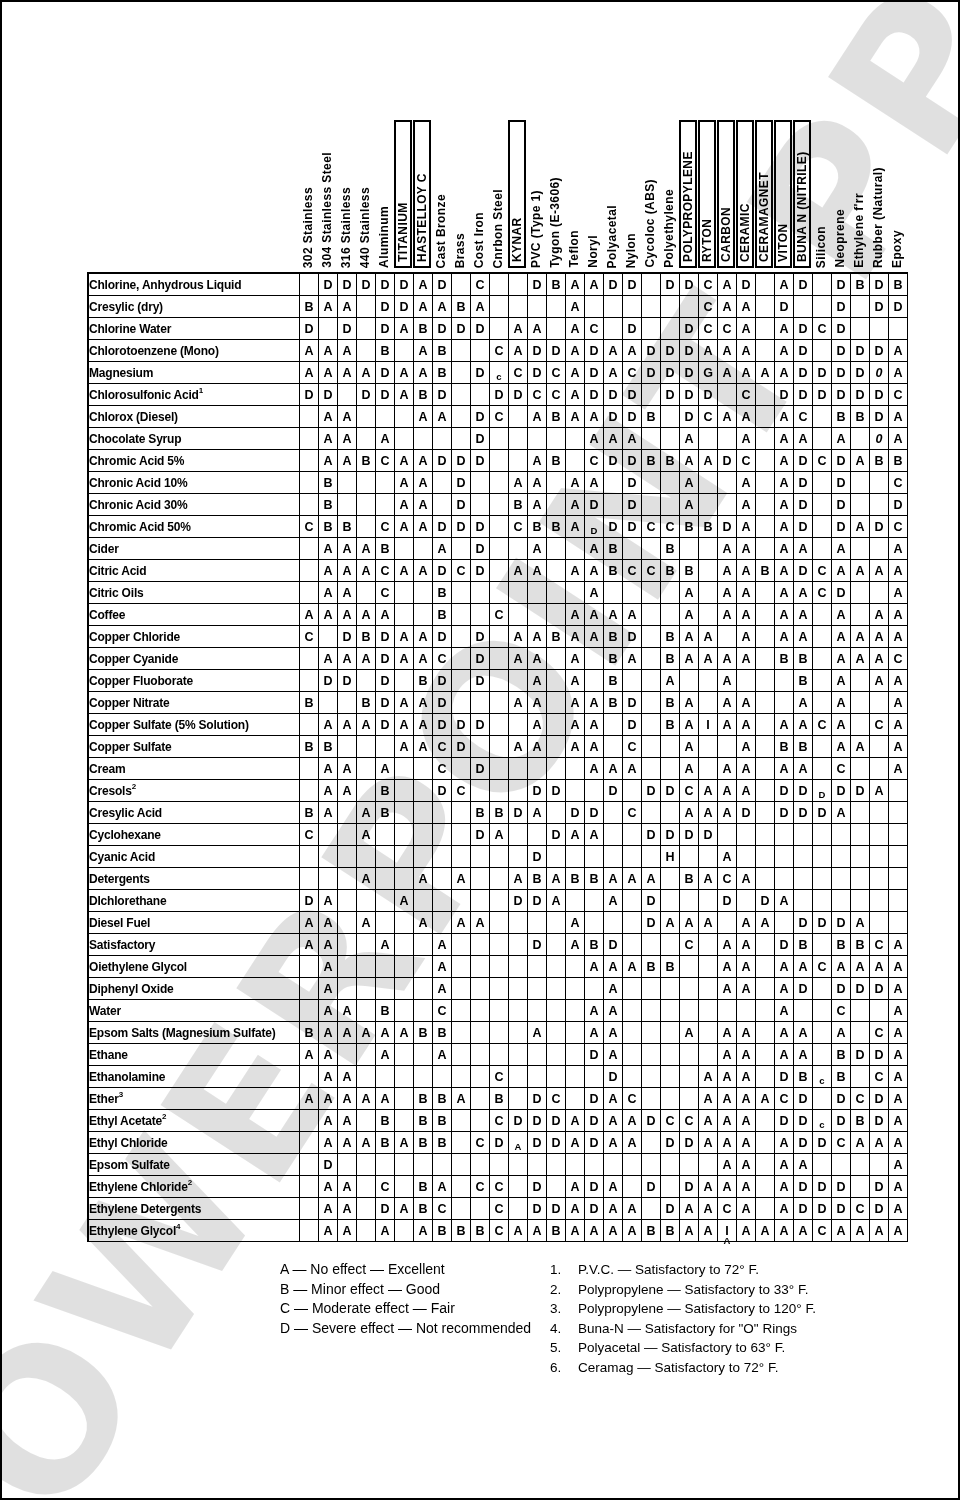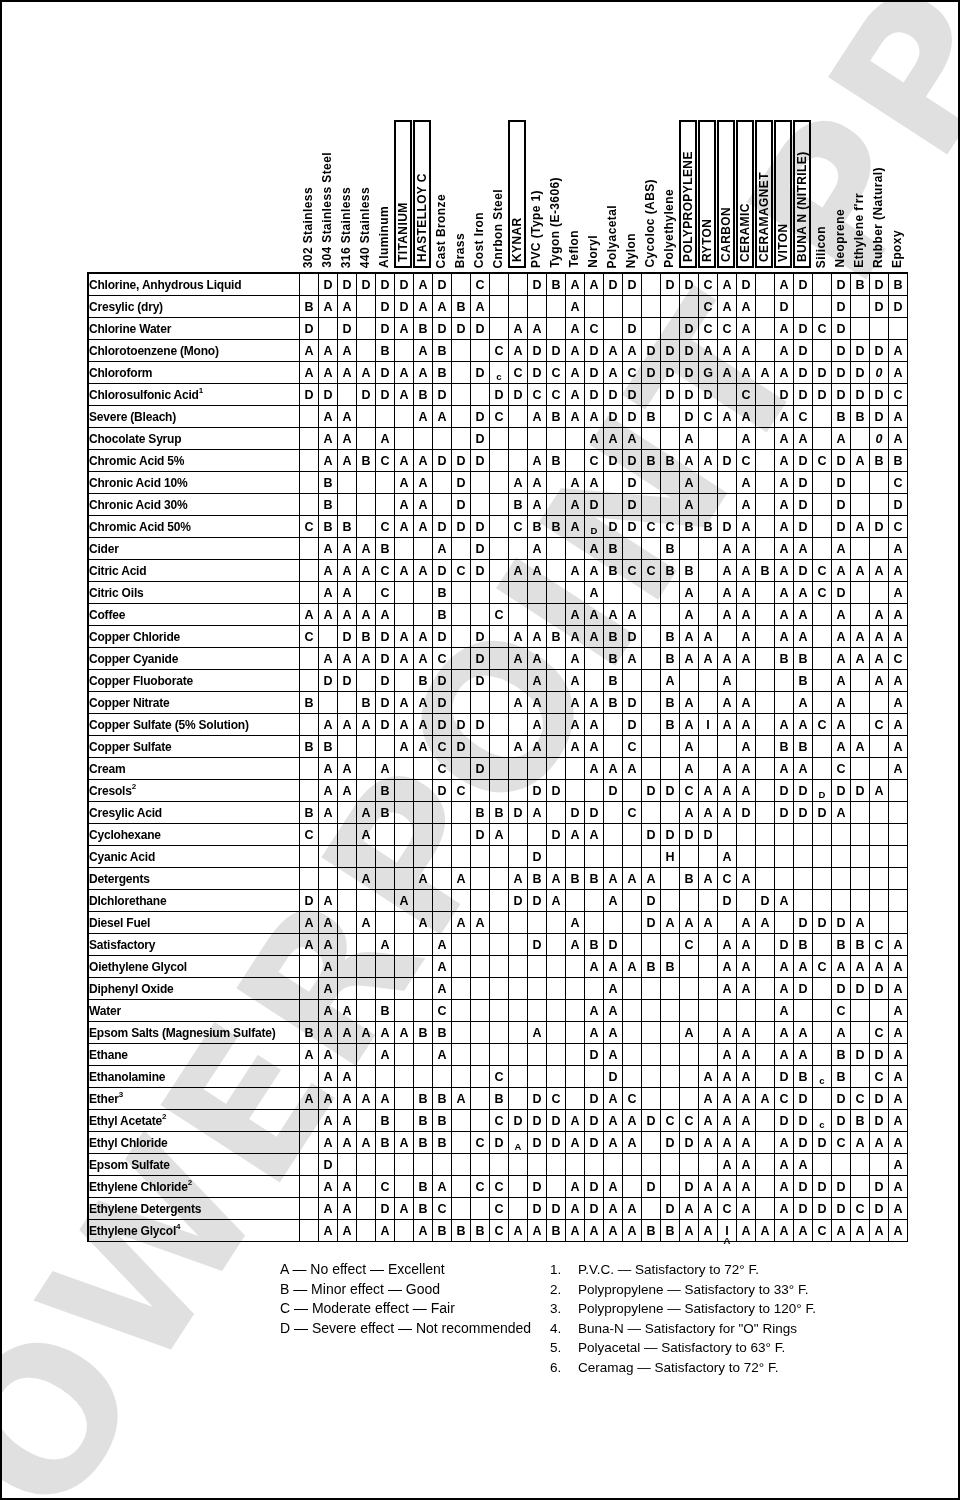--- a/index.html
+++ b/index.html
@@ -467,21 +467,21 @@
       <div class="cell">
         <span>D</span>
       </div>
       <div class="cell">
         <span>D</span>
       </div>
       <div class="cell">
         <span>A</span>
       </div>
       <div class="cell name">
-        <span>Chloroform</span>
+        <span>Magnesium</span>
       </div>
       <div class="cell">
         <span>A</span>
       </div>
       <div class="cell">
         <span>A</span>
       </div>
       <div class="cell">
         <span>A</span>
       </div>
@@ -652,21 +652,21 @@
       <div class="cell">
         <span>D</span>
       </div>
       <div class="cell">
         <span>D</span>
       </div>
       <div class="cell">
         <span>C</span>
       </div>
       <div class="cell name">
-        <span>Severe (Bleach)</span>
+        <span>Chlorox (Diesel)</span>
       </div>
       <div class="cell"></div>
       <div class="cell">
         <span>A</span>
       </div>
       <div class="cell">
         <span>A</span>
       </div>
       <div class="cell"></div>
       <div class="cell"></div>

